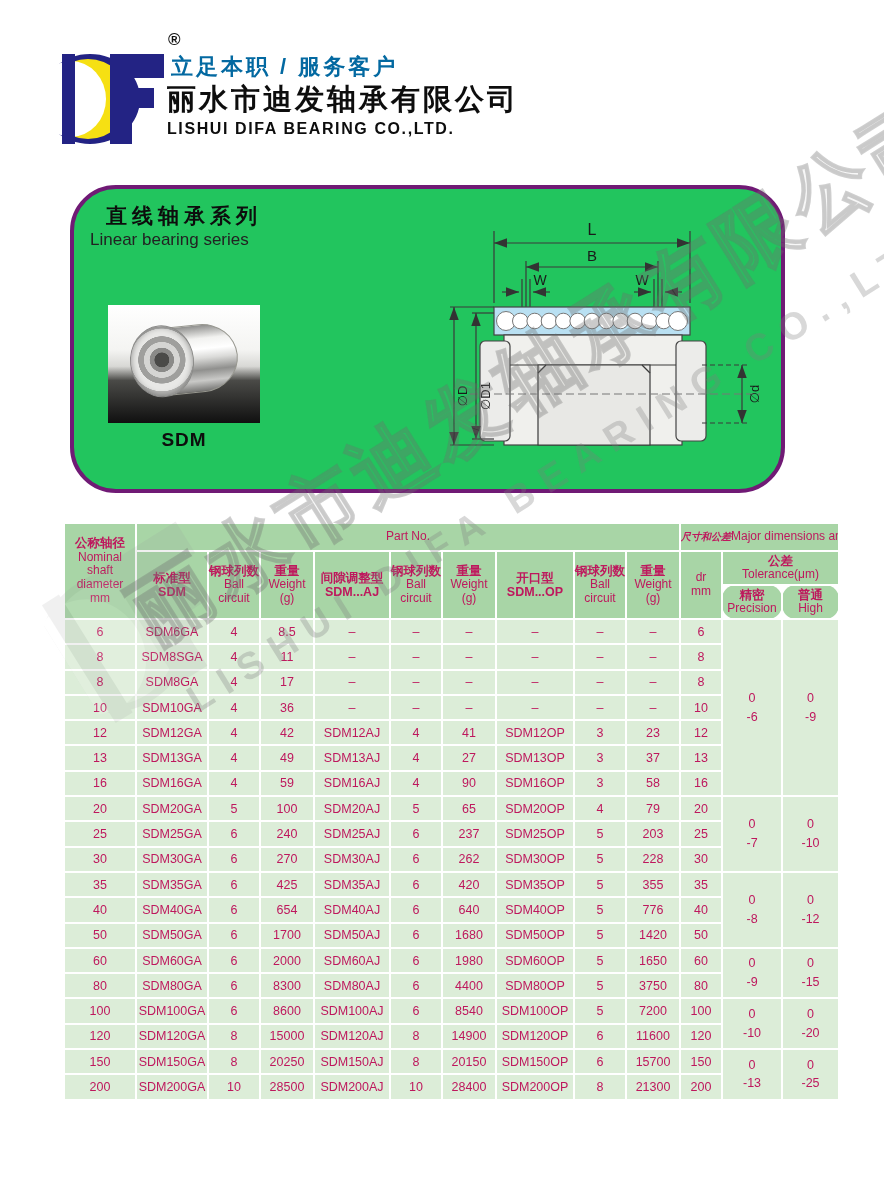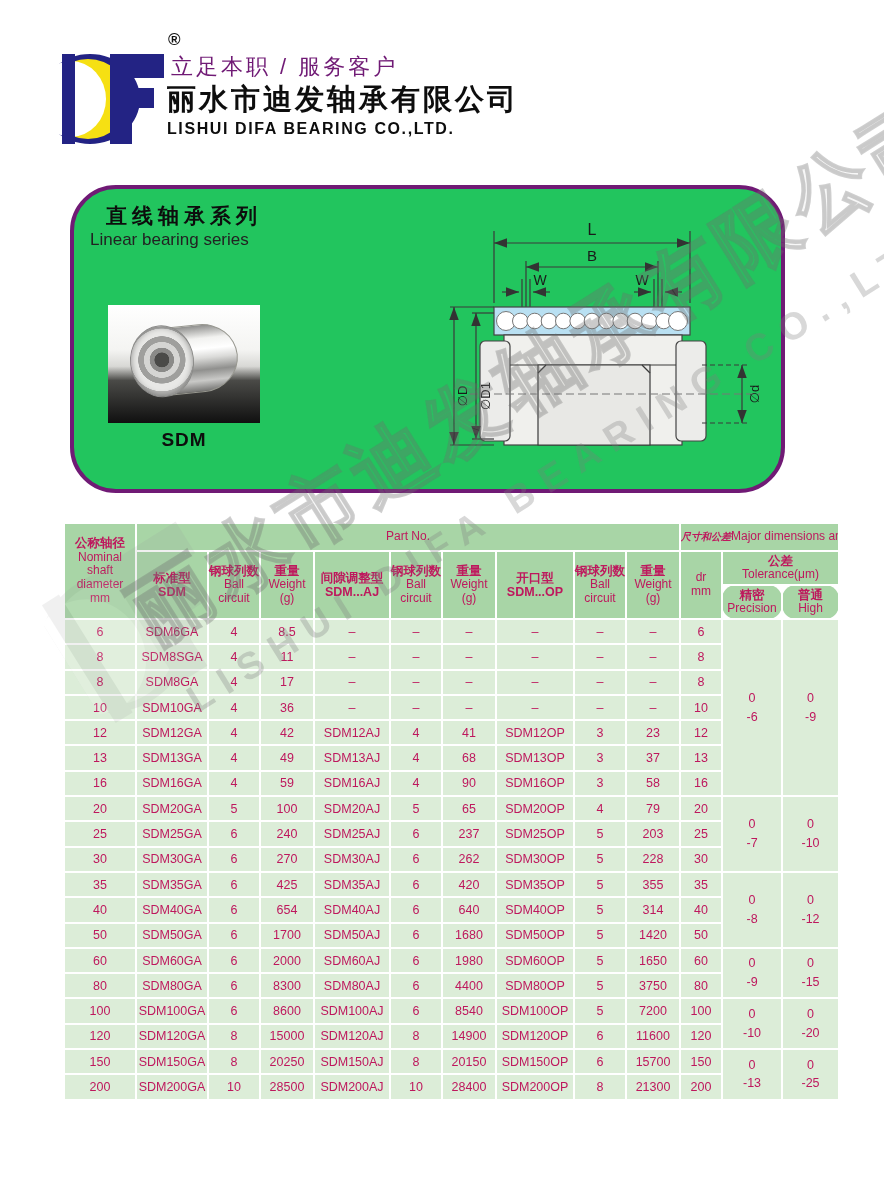--- a/index.html
+++ b/index.html
@@ -2,22 +2,22 @@
 <html><head>
 <meta charset="utf-8">
 <style>
   html,body{margin:0;padding:0;background:#fff;}
   .page{position:relative;width:884px;height:1200px;background:#fff;overflow:hidden;
         font-family:"Liberation Sans","DejaVu Sans",sans-serif;color:#111;}
 
   
   .logo{position:absolute;left:56px;top:50px;}
   .reg{position:absolute;left:168px;top:30px;font-size:17px;font-weight:bold;}
-  .slogan{position:absolute;left:171px;top:52px;font-size:22px;font-weight:normal;
-          color:#701a75;letter-spacing:3px;}
+  .slogan{position:absolute;left:171px;top:52px;font-size:22px;font-weight:bold;
+          color:#0369a1;letter-spacing:3px;}
   .company-cn{position:absolute;left:167px;top:80px;font-size:29px;font-weight:bold;
           letter-spacing:3px;color:#0d0d0d;}
   .company-en{position:absolute;left:167px;top:120px;font-size:16px;font-weight:bold;
           letter-spacing:1.6px;color:#0d0d0d;}
 
   
   .panel{position:absolute;left:70px;top:185px;width:707px;height:300px;
          background:#22c55e;border:4px solid #701a75;border-radius:46px;}
   .panel-title-cn{position:absolute;left:32px;top:13px;font-size:21px;font-weight:bold;
          letter-spacing:5px;color:#0d0d0d;}
@@ -329,21 +329,21 @@
           <td>23</td>
           <td>12</td>
         </tr>
         <tr>
           <td>13</td>
           <td>SDM13GA</td>
           <td>4</td>
           <td>49</td>
           <td>SDM13AJ</td>
           <td>4</td>
-          <td>68</td>
+          <td>27</td>
           <td>SDM13OP</td>
           <td>3</td>
           <td>37</td>
           <td>13</td>
         </tr>
         <tr>
           <td>16</td>
           <td>SDM16GA</td>
           <td>4</td>
           <td>59</td>
@@ -418,21 +418,21 @@
         <tr>
           <td>40</td>
           <td>SDM40GA</td>
           <td>6</td>
           <td>654</td>
           <td>SDM40AJ</td>
           <td>6</td>
           <td>640</td>
           <td>SDM40OP</td>
           <td>5</td>
-          <td>314</td>
+          <td>776</td>
           <td>40</td>
         </tr>
         <tr>
           <td>50</td>
           <td>SDM50GA</td>
           <td>6</td>
           <td>1700</td>
           <td>SDM50AJ</td>
           <td>6</td>
           <td>1680</td>

